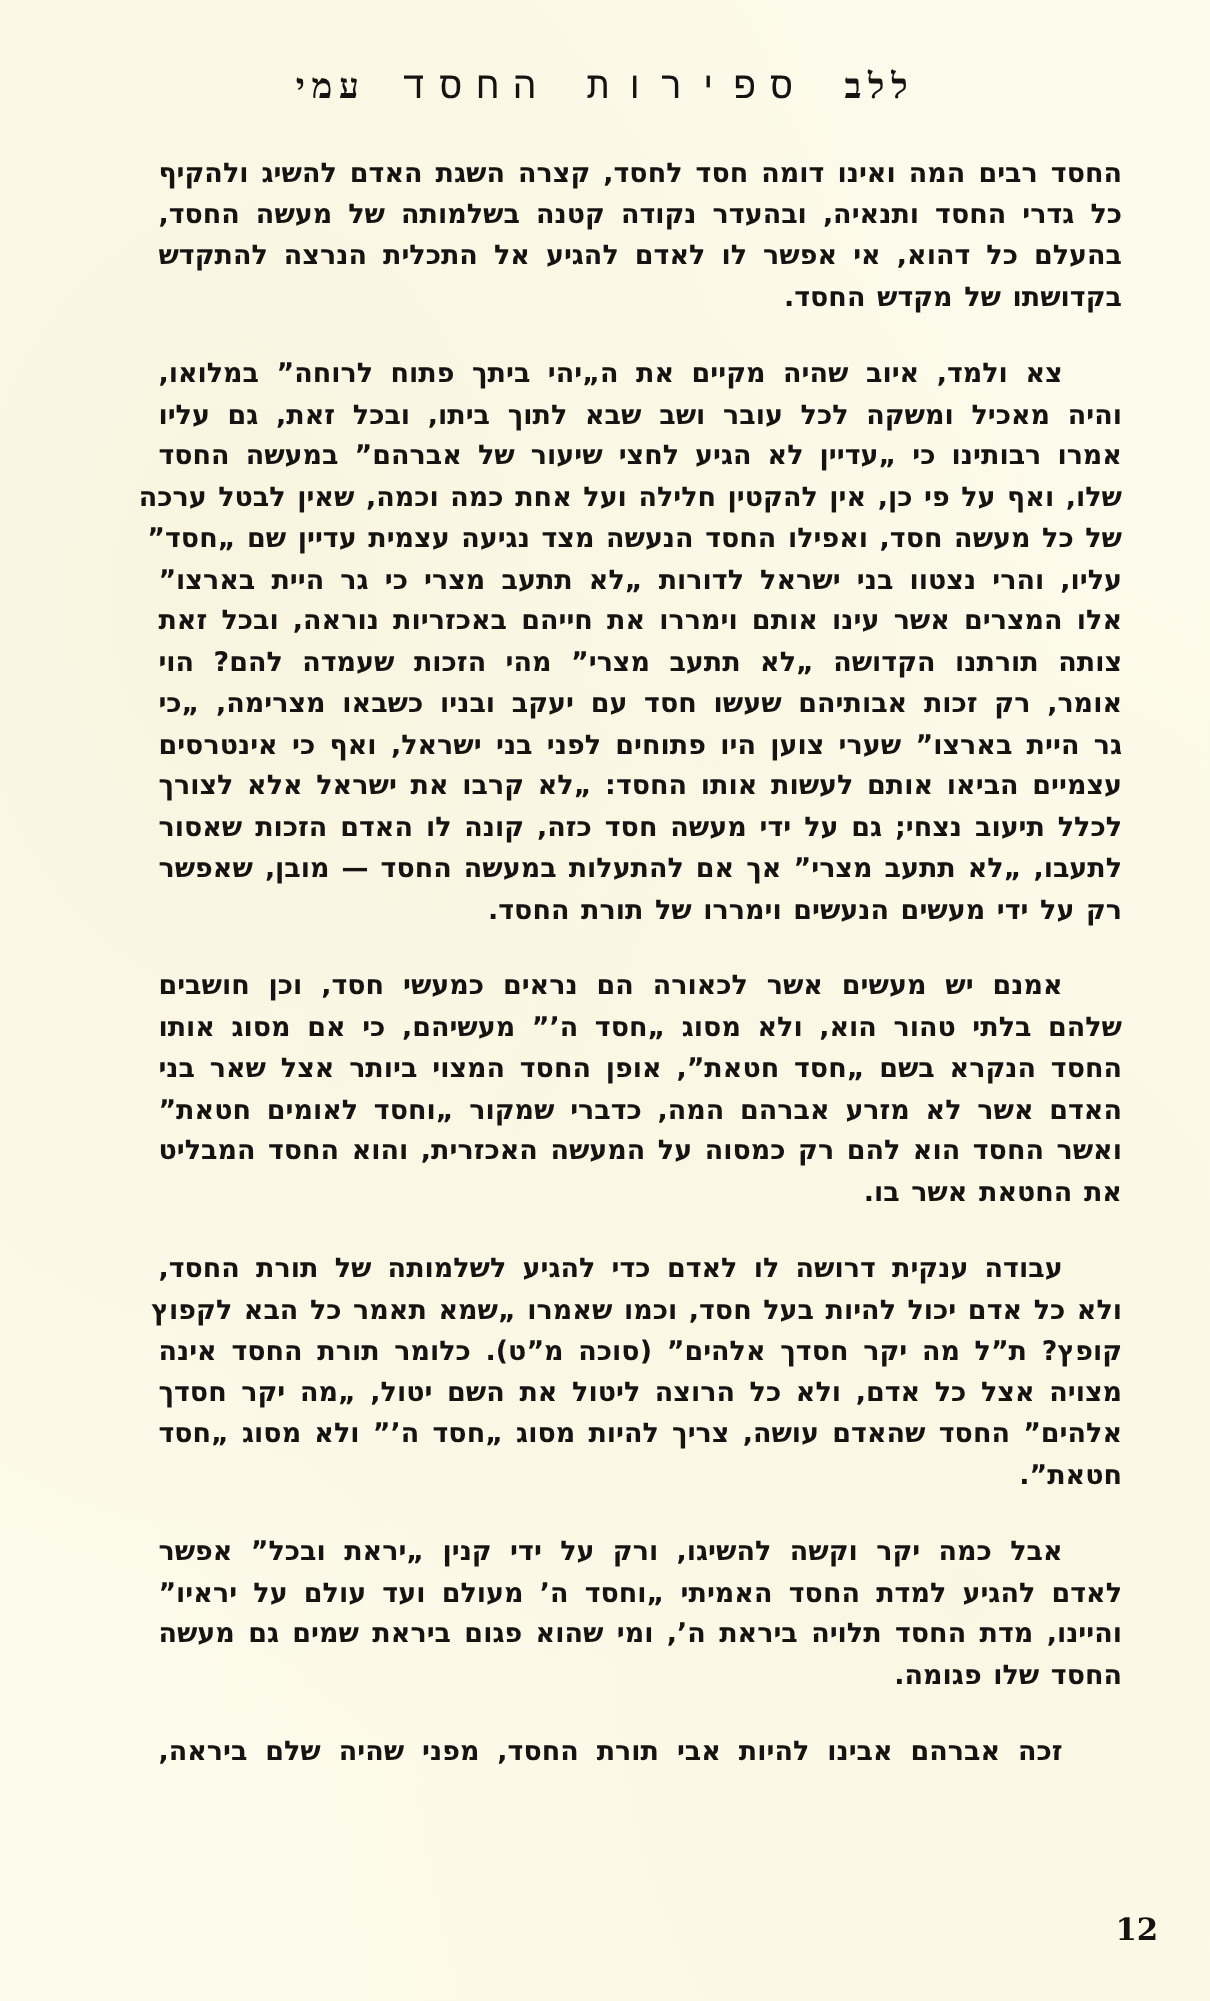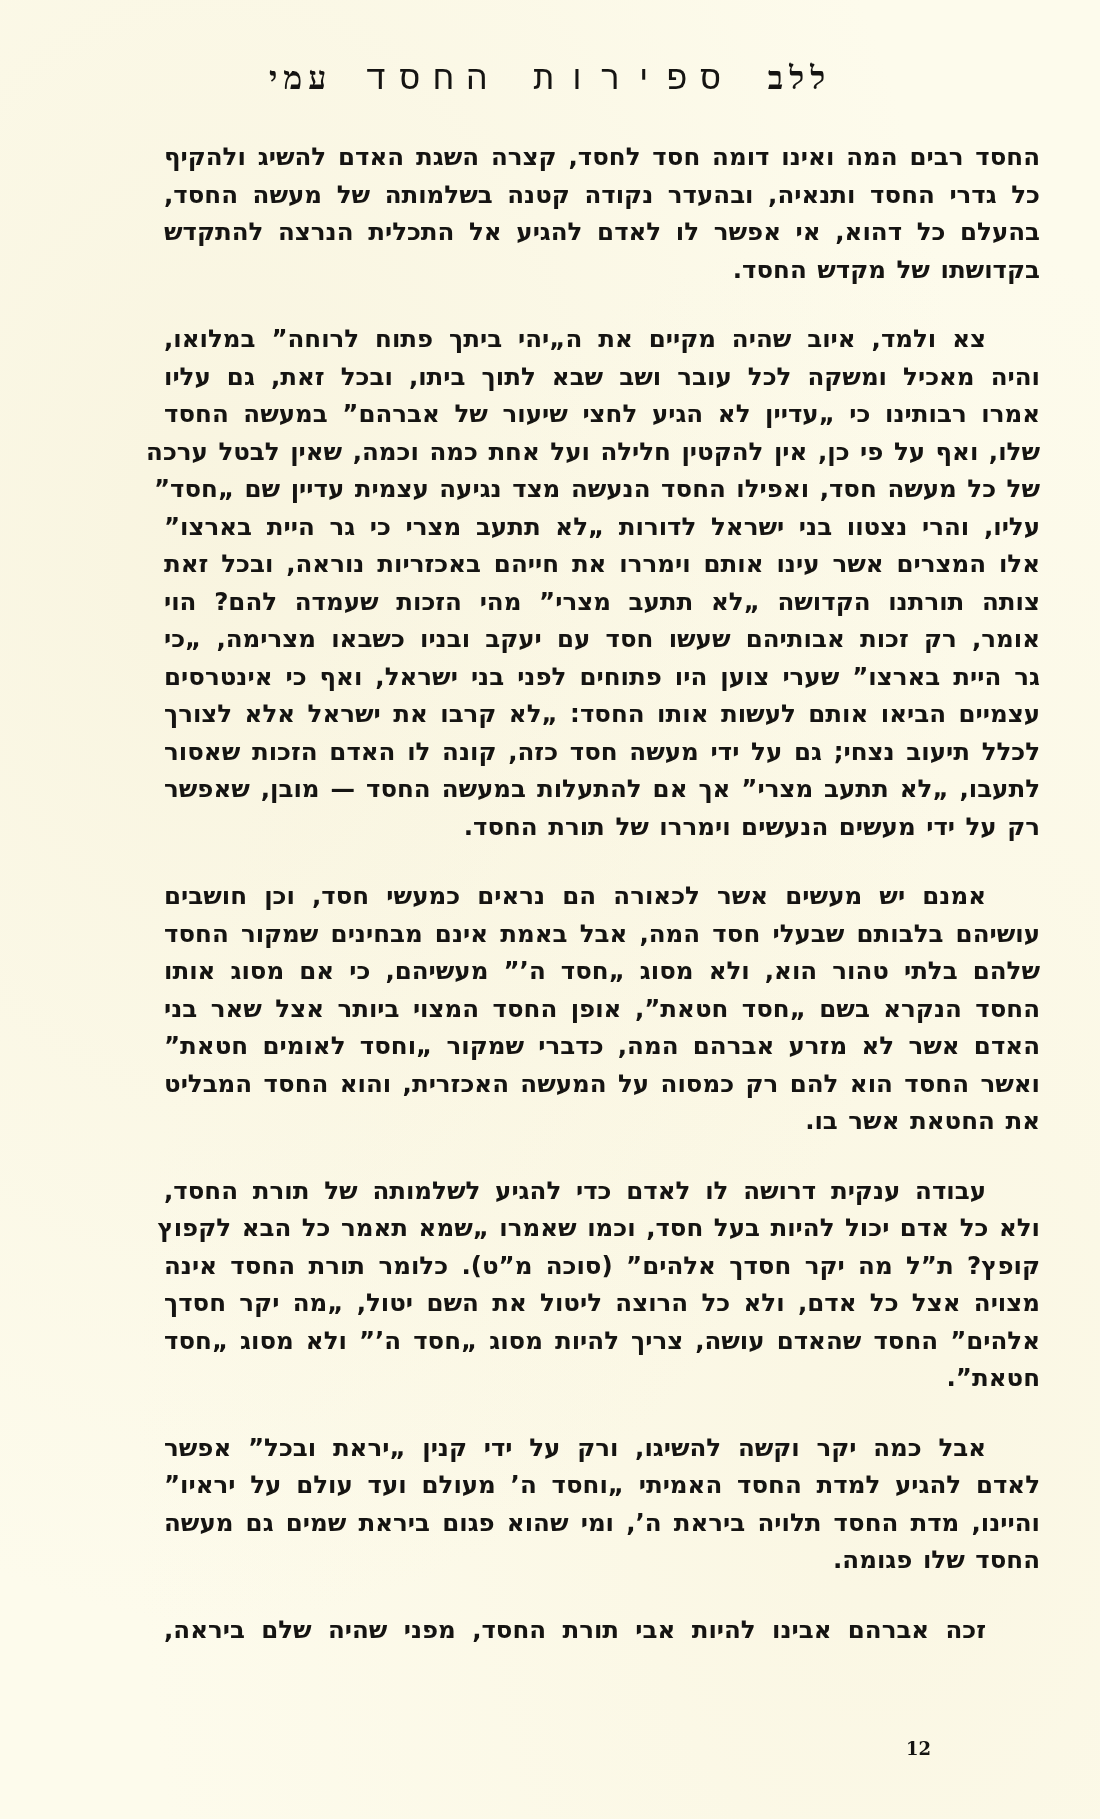--- a/index.html
+++ b/index.html
@@ -47,21 +47,21 @@
     .rh-center {
       font-family: Liberation Mono, monospace;
       font-size: 34px;
       letter-spacing: 13px;
       line-height: 60px;
       font-weight: normal;
     }
     .text-block {
       position: absolute;
       top: 138px;
-      left: 164px;
+      left: 144px;
       width: 876px;
       direction: rtl;
       text-align: justify;
       text-align-last: right;
     }
     .para {
       margin: 0 0 17px 0;
     }
     .line {
       display: block;
@@ -78,24 +78,24 @@
     .line.last {
       text-align-last: right;
     }
     .line.indent {
       padding-right: 54px;
       margin-top: 32px;
     }
     .page-number {
       position: absolute;
       top: 1738px;
-      left: 906px;
+      left: 1014px;
       font-family: "DejaVu Serif", serif;
       font-weight: bold;
-      font-size: 18px;
+      font-size: 28px;
       direction: ltr;
     }
   </style>
 </head>
 <body>
 
 <div class="page">
 
   <div class="running-head">
     <span class="rh-right">ללב</span>
@@ -124,21 +124,20 @@
       <span class="line">אומר, רק זכות אבותיהם שעשו חסד עם יעקב ובניו כשבאו מצרימה, „כי</span>
       <span class="line">גר היית בארצו” שערי צוען היו פתוחים לפני בני ישראל, ואף כי אינטרסים</span>
       <span class="line">עצמיים הביאו אותם לעשות אותו החסד: „לא קרבו את ישראל אלא לצורך</span>
       <span class="line">לכלל תיעוב נצחי; גם על ידי מעשה חסד כזה, קונה לו האדם הזכות שאסור</span>
       <span class="line">לתעבו, „לא תתעב מצרי” אך אם להתעלות במעשה החסד — מובן, שאפשר</span>
       <span class="line last">רק על ידי מעשים הנעשים וימררו של תורת החסד.</span>
     </div>
 
     <div class="para">
       <span class="line indent">אמנם יש מעשים אשר לכאורה הם נראים כמעשי חסד, וכן חושבים</span>
-      <span class="line">עושיהם בלבותם שבעלי חסד המה, אבל באמת אינם מבחינים שמקור החסד</span>
       <span class="line">שלהם בלתי טהור הוא, ולא מסוג „חסד ה’” מעשיהם, כי אם מסוג אותו</span>
       <span class="line">החסד הנקרא בשם „חסד חטאת”, אופן החסד המצוי ביותר אצל שאר בני</span>
       <span class="line">האדם אשר לא מזרע אברהם המה, כדברי שמקור „וחסד לאומים חטאת”</span>
       <span class="line">ואשר החסד הוא להם רק כמסוה על המעשה האכזרית, והוא החסד המבליט</span>
       <span class="line last">את החטאת אשר בו.</span>
     </div>
 
     <div class="para">
       <span class="line indent">עבודה ענקית דרושה לו לאדם כדי להגיע לשלמותה של תורת החסד,</span>
       <span class="line">ולא כל אדם יכול להיות בעל חסד, וכמו שאמרו „שמא תאמר כל הבא לקפוץ</span>

